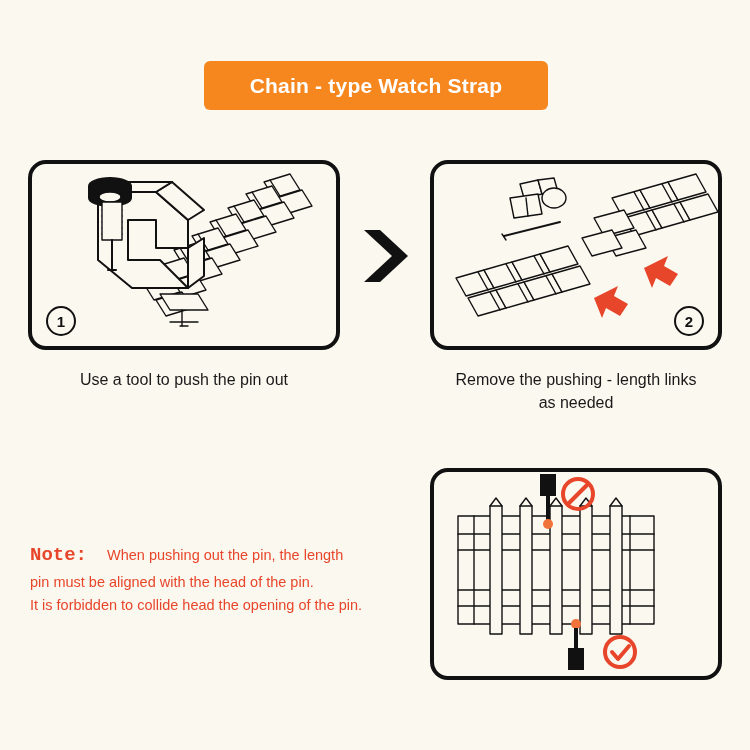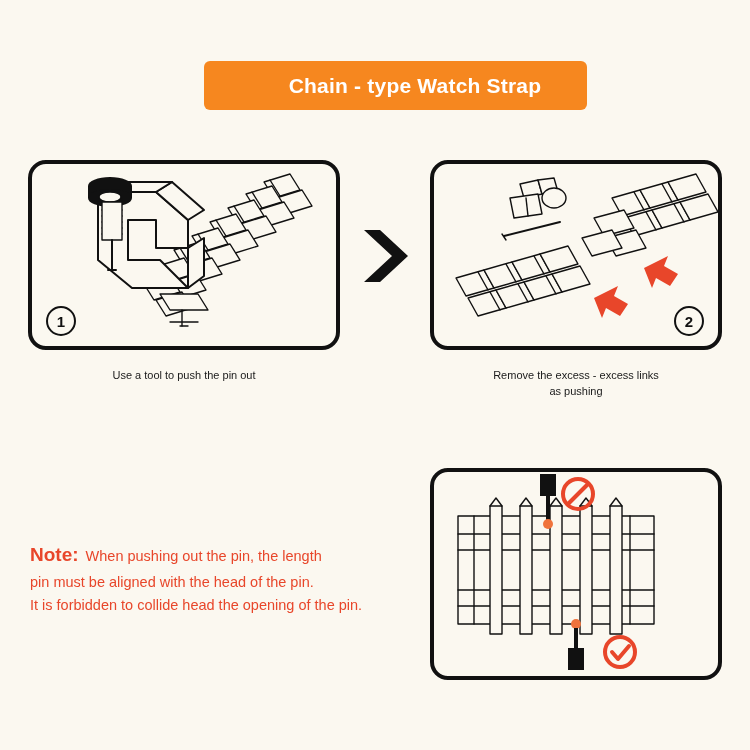--- a/index.html
+++ b/index.html
@@ -25,21 +25,20 @@
     position: absolute;
     left: 204px;
     top: 61px;
     width: 344px;
     height: 49px;
     background: #f6871f;
     border-radius: 6px;
     display: flex;
     align-items: center;
     justify-content: center;
-    padding-left: 39px;
   }
   .title-banner .title-text {
     color: #ffffff;
     font-size: 21px;
     font-weight: bold;
     letter-spacing: 0.2px;
     white-space: nowrap;
   }
 
   
@@ -67,21 +66,21 @@
     font-weight: bold;
     color: #111;
     background: #fbf8f0;
   }
   #badge-1 { left: 14px; bottom: 10px; }
   #badge-2 { right: 14px; bottom: 10px; }
 
   .caption {
     position: absolute;
     text-align: center;
-    font-size: 11px;
+    font-size: 16px;
     color: #1a1a1a;
     line-height: 1.45;
   }
   #caption-1 { left: 28px; top: 368px; width: 312px; }
   #caption-2 { left: 420px; top: 368px; width: 312px; }
 
   
   .big-arrow {
     position: absolute;
     left: 358px;
@@ -100,21 +99,22 @@
   .note-line {
     color: #e8462a;
     font-size: 14.5px;
     line-height: 1.62;
     white-space: nowrap;
   }
   .note-label {
     font-size: 19px;
     font-weight: bold;
     color: #e8462a;
-    margin-right: 7px;
+    margin-right: 20px;
+    font-family: Liberation Mono, monospace;
   }
 
   svg { display: block; }
   .ln { fill: none; stroke: #111; stroke-width: 2; stroke-linejoin: round; stroke-linecap: round; }
   .ln-thin { fill: none; stroke: #111; stroke-width: 1.4; stroke-linejoin: round; stroke-linecap: round; }
   .fillw { fill: #fbf8f0; stroke: #111; stroke-width: 2; stroke-linejoin: round; }
   .fillw-thin { fill: #fbf8f0; stroke: #111; stroke-width: 1.4; stroke-linejoin: round; }
   .blk { fill: #111; }
   .redarrow { fill: #e8462a; }
 </style>
@@ -260,22 +260,22 @@
         <path d="M210 104 L234 92 L230 102 L244 110 L236 122 L222 114 L218 124 Z"></path>
       </g>
       <g class="redarrow">
         <path d="M160 134 L184 122 L180 132 L194 140 L186 152 L172 144 L168 154 Z"></path>
       </g>
     </svg>
     <div class="step-badge" id="badge-2">2</div>
   </div>
 
   <div class="caption" id="caption-2">
-    <div>Remove the excess - excess links</div>
-    <div>as pushing</div>
+    <div>Remove the pushing - length links</div>
+    <div>as needed</div>
   </div>
 
   <div class="note-block">
     <div class="note-line">
       <span class="note-label">Note:</span><span>When pushing out the pin, the length</span>
     </div>
     <div class="note-line">pin must be aligned with the head of the pin.</div>
     <div class="note-line">It is forbidden to collide head the opening of the pin.</div>
   </div>
 

